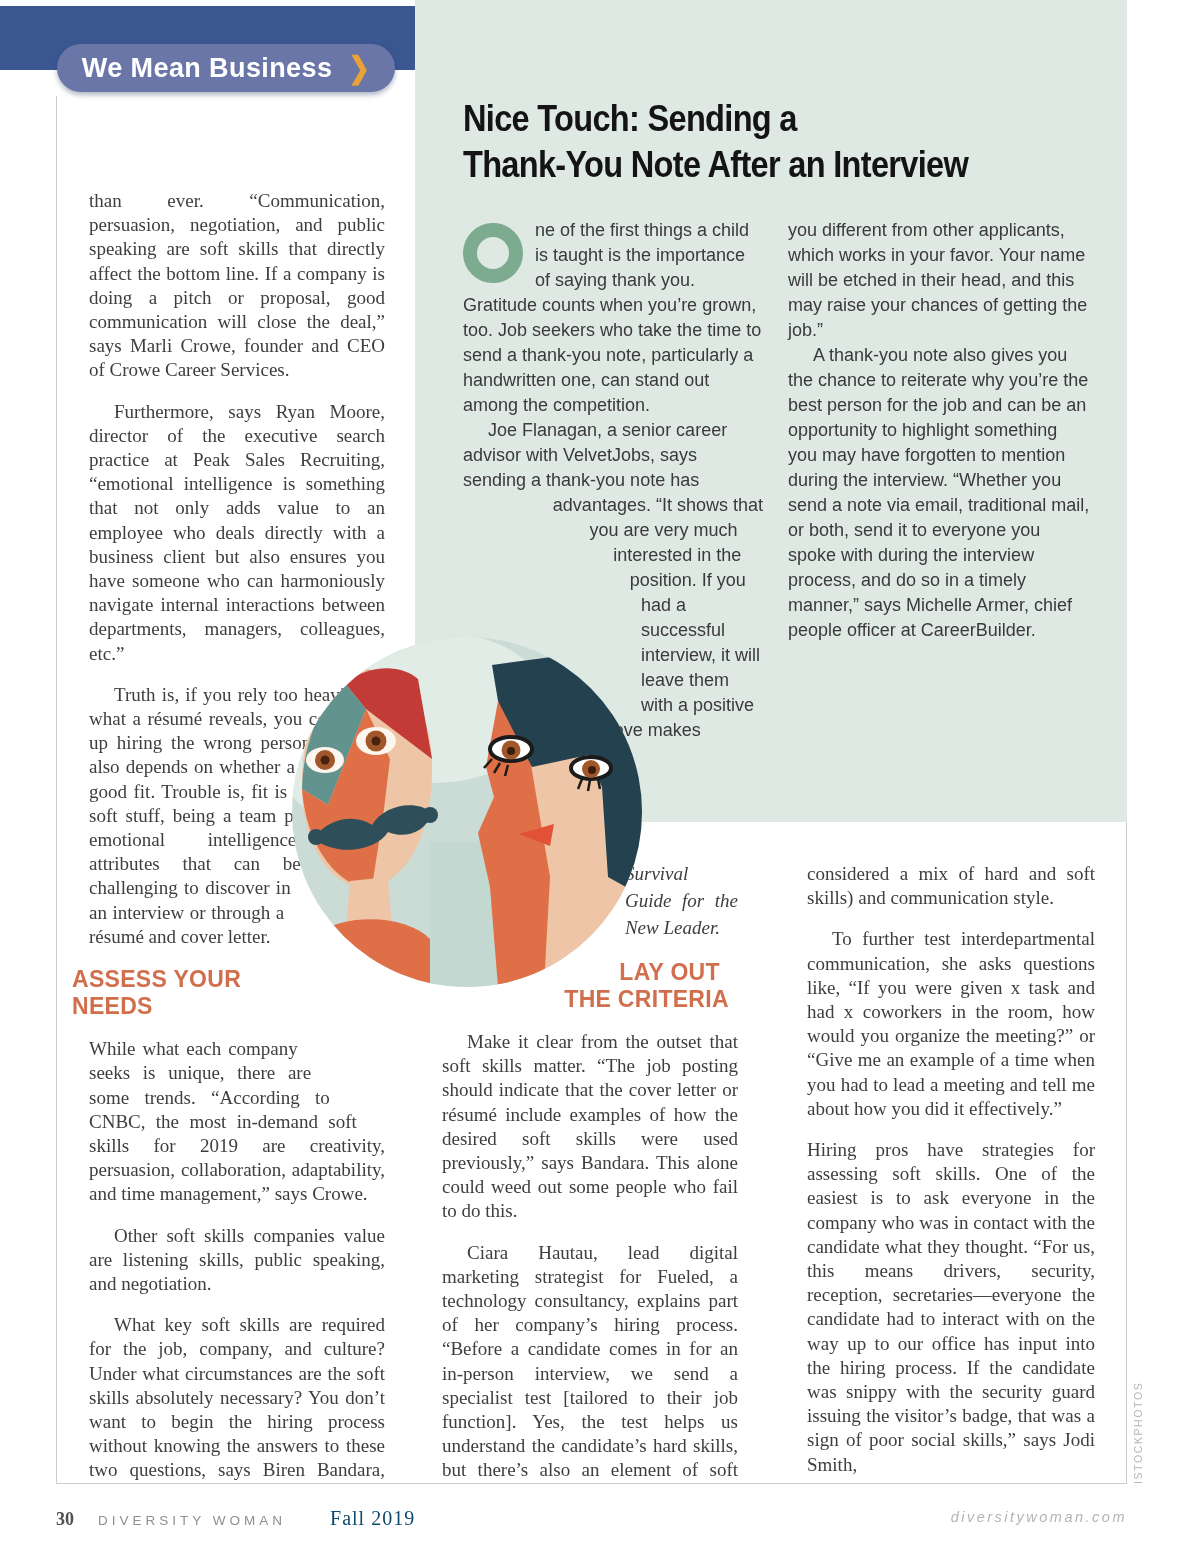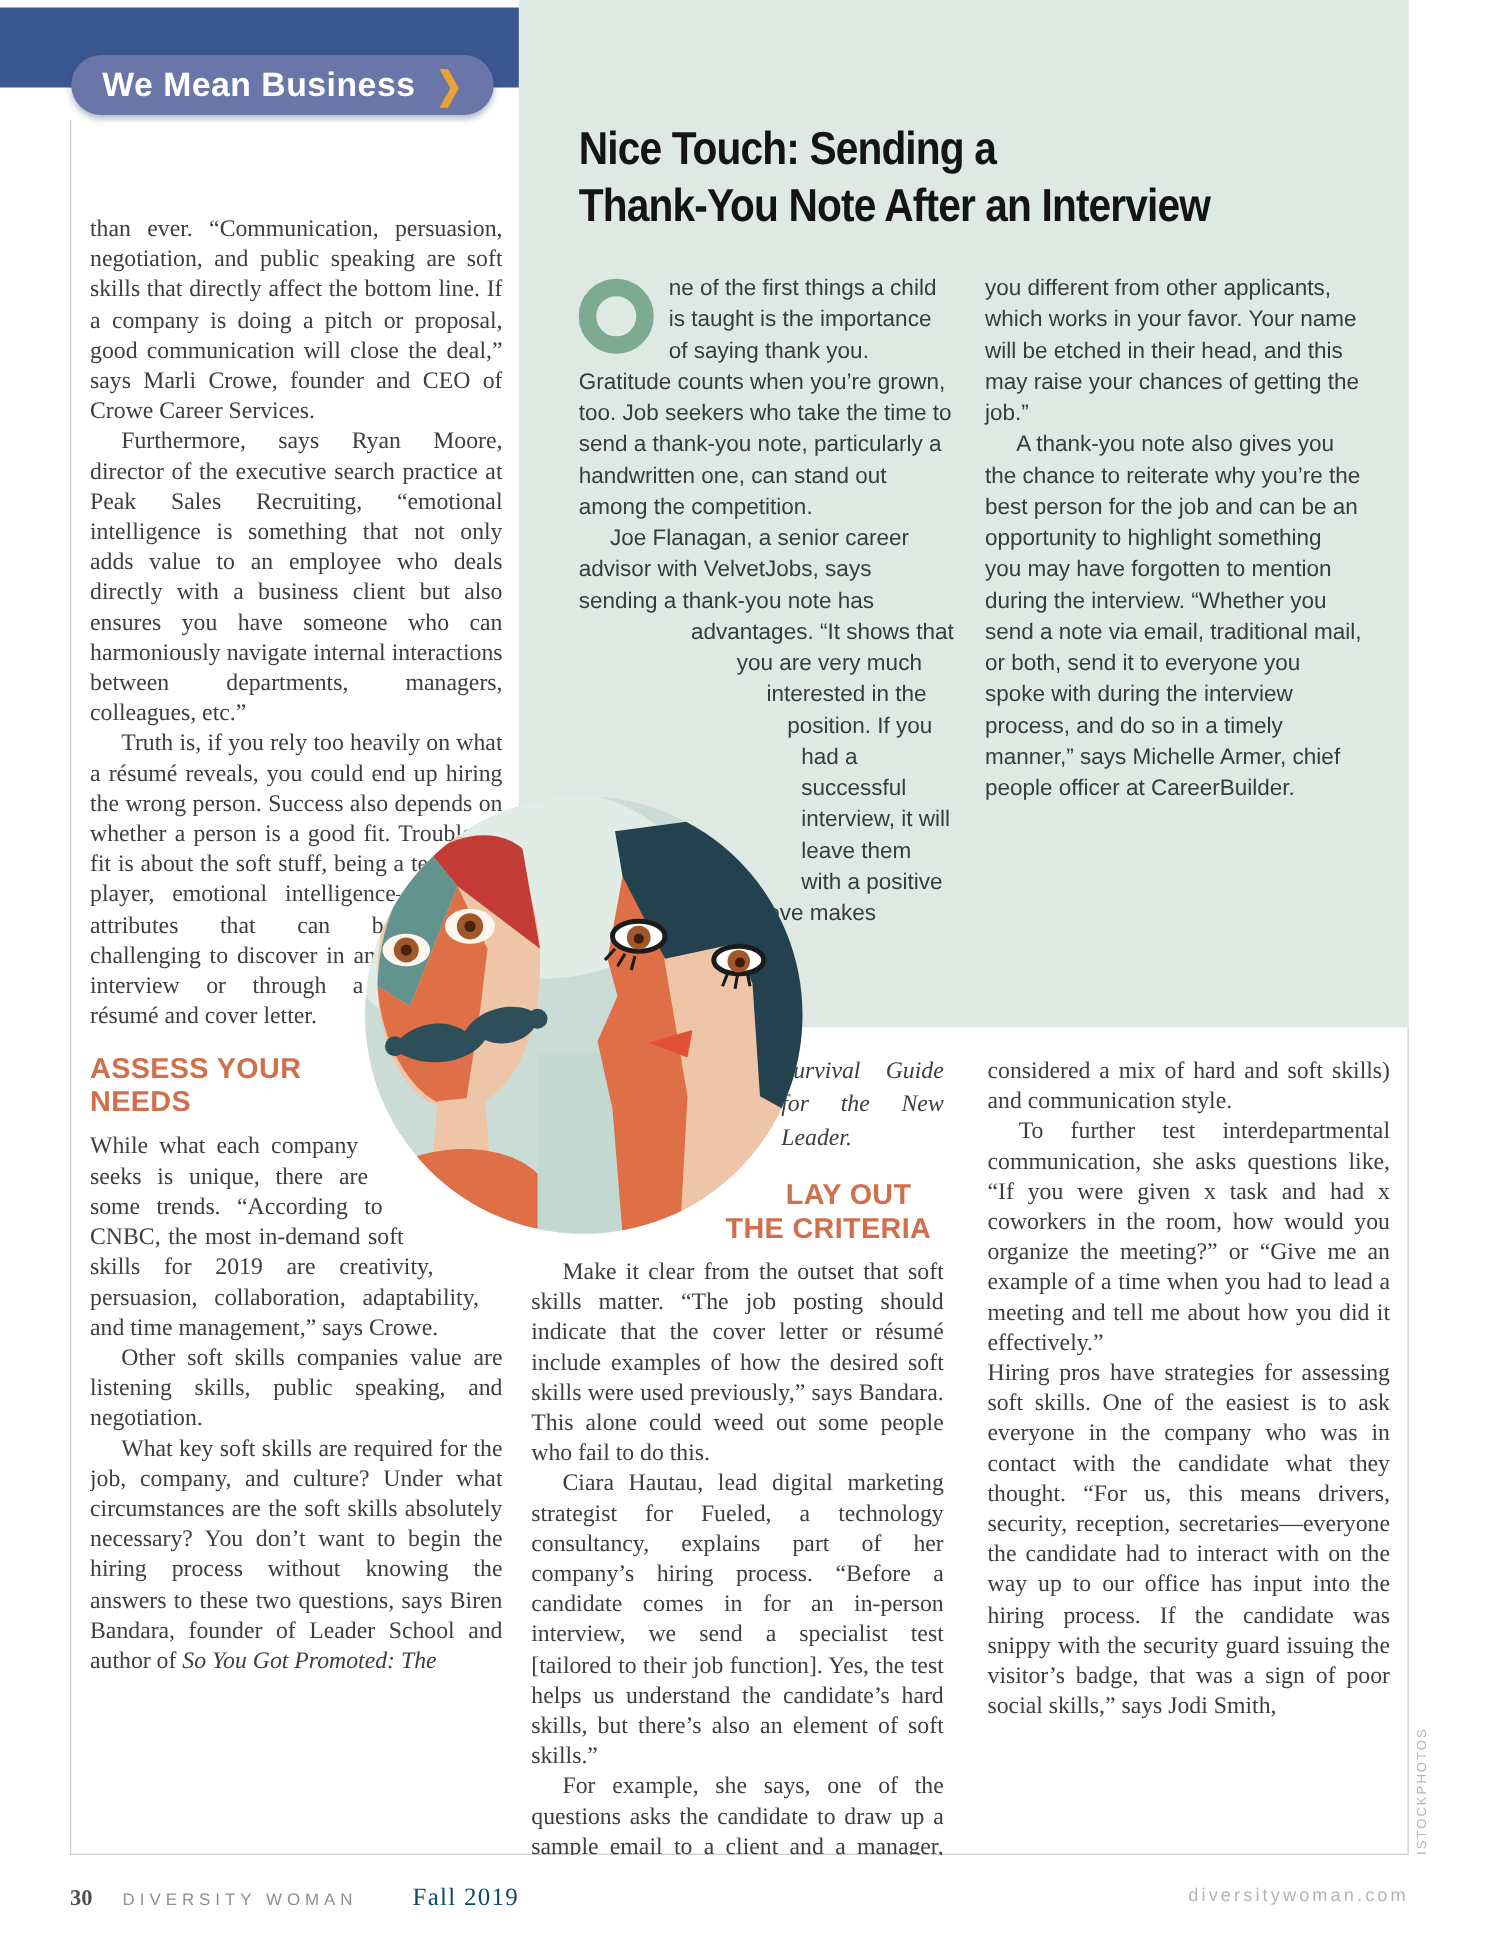--- a/index.html
+++ b/index.html
@@ -38,21 +38,21 @@
   .dropcap-ring{float:left;width:32px;height:32px;border:14px solid #7cab90;border-radius:50%;
                 margin:5px 12px 2px 0;}
   .sb-circle-spacer{float:left;width:178px;height:300px;
                     shape-outside:circle(186px at 4px 265px);}
 
   
   .illu{position:absolute;left:292px;top:637px;}
 
   
   .col{position:absolute;color:#3e3e3e;font-size:19px;line-height:24.2px;overflow:hidden;}
-  .col p{margin:0;text-align:justify;text-align-last:left;}
+  .col p{margin:17px;text-align:justify;text-align-last:left;}
   .col p.ind{text-indent:25px;}
   .left-col{left:72px;top:172px;width:330px;height:1311px;}
   .lc-circle-spacer{float:right;width:132px;height:463px;
                     shape-outside:circle(186px at 197px 277px);}
   .middle-col{left:425px;top:843px;width:330px;height:641px;}
   .mc-circle-spacer{float:left;width:200px;height:172px;
                     shape-outside:circle(188px at 42px -31px);}
   .right-col{left:790px;top:845px;width:322px;height:639px;}
 
   .heading{font-family:"Liberation Sans",sans-serif;font-weight:bold;font-size:23px;
@@ -64,21 +64,21 @@
 
   
   .footer-left{position:absolute;left:56px;top:1507px;white-space:nowrap;}
   .pageno{font-family:"Liberation Serif",serif;font-weight:bold;font-size:18px;color:#4f4f4f;
           margin-right:24px;}
   .mag{font-family:"Liberation Sans",sans-serif;font-size:13.5px;letter-spacing:4px;
        color:#8f8f8f;margin-right:44px;}
   .issue{font-family:"Liberation Serif",serif;font-size:20px;letter-spacing:1px;color:#0c4a6e;}
   .footer-right{position:absolute;left:812px;top:1509px;width:315px;text-align:right;
                 font-family:"Liberation Sans",sans-serif;font-size:14.5px;letter-spacing:2.5px;
-                color:#b4b4b4;}
+                color:#b4b4b4;font-style:italic;}
   .credit{position:absolute;left:1132px;top:1390px;height:94px;writing-mode:vertical-rl;
           transform:rotate(180deg);font-family:"Liberation Sans",sans-serif;font-size:10.5px;
           letter-spacing:1.6px;color:#b5b5b5;}
 </style>
 </head>
 <body>
 
 <div class="page">
 
   <div class="frame frame-left"></div>

